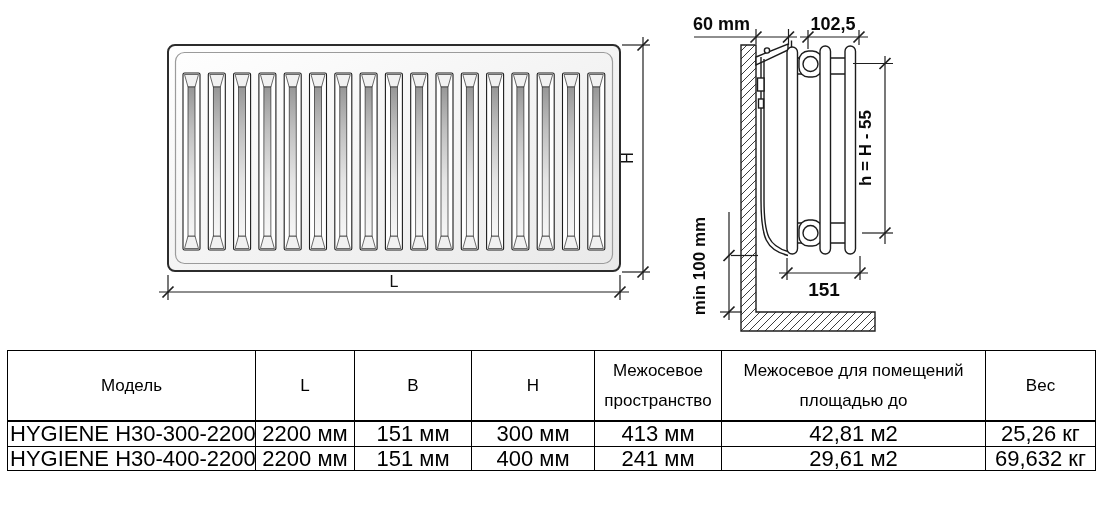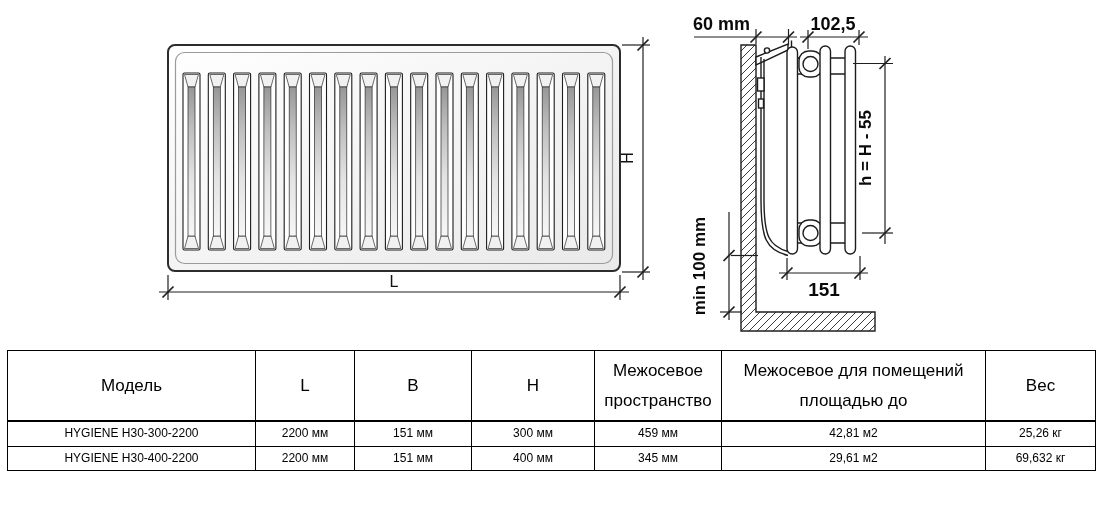--- a/index.html
+++ b/index.html
@@ -23,21 +23,21 @@
   table[data-name="spec-table"] th,
   table[data-name="spec-table"] td{
     border:1px solid #000;text-align:center;vertical-align:middle;
     padding:0 2px;overflow:hidden;white-space:nowrap;
   }
   table[data-name="spec-table"] th{
     font-weight:400;font-size:17px;height:69px;line-height:30px;white-space:normal;
     border-bottom:2.5px solid #000;
   }
   table[data-name="spec-table"] td{
-    font-size:12px;height:23.5px;line-height:23px;
+    font-size:22px;height:23.5px;line-height:23px;
   }
 </style>
 </head>
 <body>
 
 <div class="drawing" data-name="technical-drawing">
 <svg width="1100" height="347" viewBox="0 0 1100 347" xmlns="http://www.w3.org/2000/svg">
   <defs>
     <linearGradient id="panelGrad" x1="0" y1="0" x2="1" y2="1">
       <stop offset="0" stop-color="#ffffff"></stop>
@@ -209,27 +209,27 @@
         <th data-name="column-header">Межосевое для помещений площадью до</th>
         <th data-name="column-header">Вес</th>
       </tr>
   </thead>
   <tbody data-name="table-body">
       <tr data-name="table-row">
         <td data-name="table-cell">HYGIENE H30-300-2200</td>
         <td data-name="table-cell">2200 мм</td>
         <td data-name="table-cell">151 мм</td>
         <td data-name="table-cell">300 мм</td>
-        <td data-name="table-cell">459 мм</td>
+        <td data-name="table-cell">413 мм</td>
         <td data-name="table-cell">42,81 м2</td>
         <td data-name="table-cell">25,26 кг</td>
       </tr>
       <tr data-name="table-row">
         <td data-name="table-cell">HYGIENE H30-400-2200</td>
         <td data-name="table-cell">2200 мм</td>
         <td data-name="table-cell">151 мм</td>
         <td data-name="table-cell">400 мм</td>
-        <td data-name="table-cell">345 мм</td>
+        <td data-name="table-cell">241 мм</td>
         <td data-name="table-cell">29,61 м2</td>
         <td data-name="table-cell">69,632 кг</td>
       </tr>
     </tbody>
 </table>
 
 </body></html>

